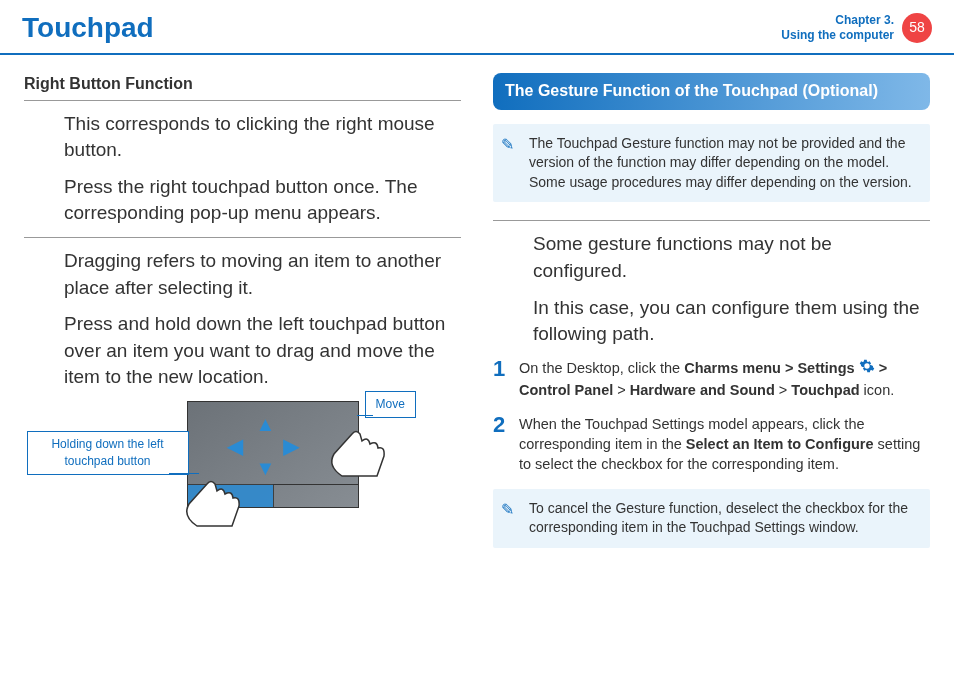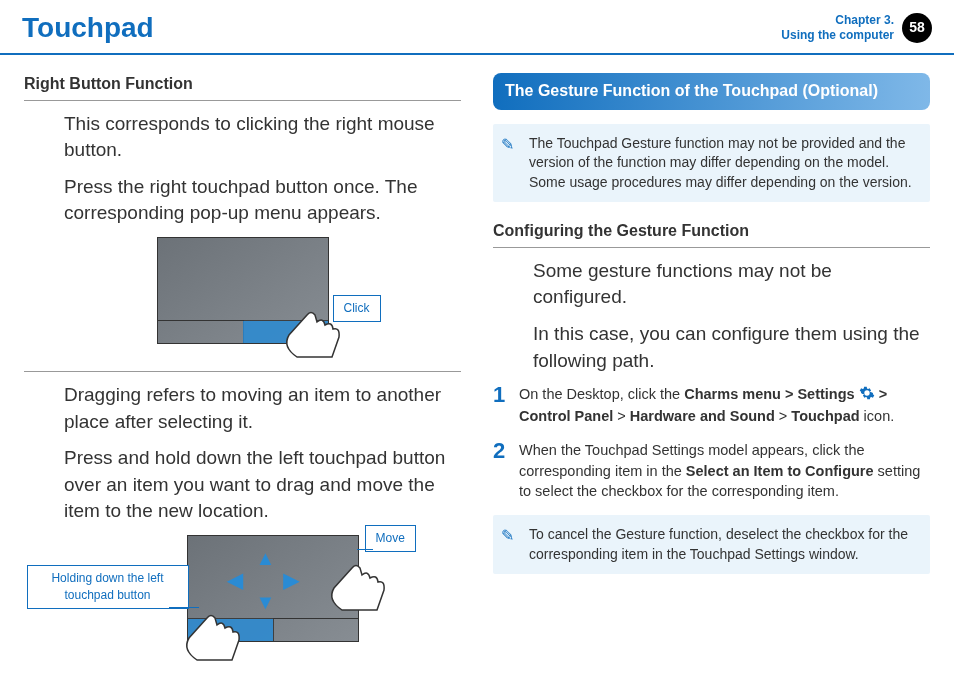--- a/index.html
+++ b/index.html
@@ -32,29 +32,29 @@
     font-weight: 600;
     font-size: 12px;
     text-align: right;
     line-height: 1.2;
   }
   .hdr-text {
     margin-right: 8px;
     text-align: right;
   }
   .page-badge {
-    background: #000000;
+    background: #ef4444;
     color: #fff;
     width: 30px;
     height: 30px;
     border-radius: 50%;
     display: flex;
     align-items: center;
     justify-content: center;
-    font-weight: 700;
+    font-weight: 400;
     font-size: 14px;
   }
   .columns {
     display: flex;
     padding: 18px 24px;
     gap: 32px;
   }
   .col { width: 440px; }
   .section-title {
     font-weight: 700;
@@ -182,32 +182,20 @@
 </div>
 
 <div class="columns">
   <div class="col">
 
     <div class="section-title">Right Button Function</div>
     <div class="underline"></div>
     <div class="para">This corresponds to clicking the right mouse button.</div>
     <div class="para">Press the right touchpad button once. The corresponding pop-up menu appears.</div>
 
-    <div class="figure">
-      <div class="tp-wrap">
-        <div class="touchpad">
-          <div class="tp-lbtn"></div>
-          <div class="tp-rbtn highlight"></div>
-        </div>
-        <div class="callout" style="top:58px; left:176px;">Click</div>
-        <svg class="hand" style="top:70px; left:120px;" viewBox="0 0 70 60">
-          <path d="M20 50 Q5 40 12 28 L30 8 Q34 3 38 8 L40 15 Q46 10 48 18 Q55 14 56 22 Q63 20 62 30 L55 50 Z" fill="#fff" stroke="#333" stroke-width="1.5"></path>
-        </svg>
-      </div>
-    </div>
 
     <div class="underline"></div>
     <div class="para">Dragging refers to moving an item to another place after selecting it.</div>
     <div class="para">Press and hold down the left touchpad button over an item you want to drag and move the item to the new location.</div>
 
     <div class="figure" style="min-height:140px;">
       <div class="tp-wrap" style="margin-left:60px;">
         <div class="touchpad">
           <div class="tp-lbtn highlight"></div>
           <div class="tp-rbtn"></div>
@@ -234,21 +222,20 @@
   </div>
 
   <div class="col">
     <div class="section-bar">The Gesture Function of the Touchpad (Optional)</div>
 
     <div class="note-box">
       <span class="note-icon">✎</span>
       <span>The Touchpad Gesture function may not be provided and the version of the function may differ depending on the model. Some usage procedures may differ depending on the version.</span>
     </div>
 
-    <div class="section-title">Configuring the Gesture Function</div>
     <div class="underline"></div>
     <div class="para">Some gesture functions may not be configured.</div>
     <div class="para">In this case, you can configure them using the following path.</div>
 
     <div class="steps">
       <div class="step">
         <div class="step-num">1</div>
         <div class="step-text">
           <span>On the Desktop, click the </span><b>Charms menu &gt; Settings</b>
           <span class="gear-icon">

